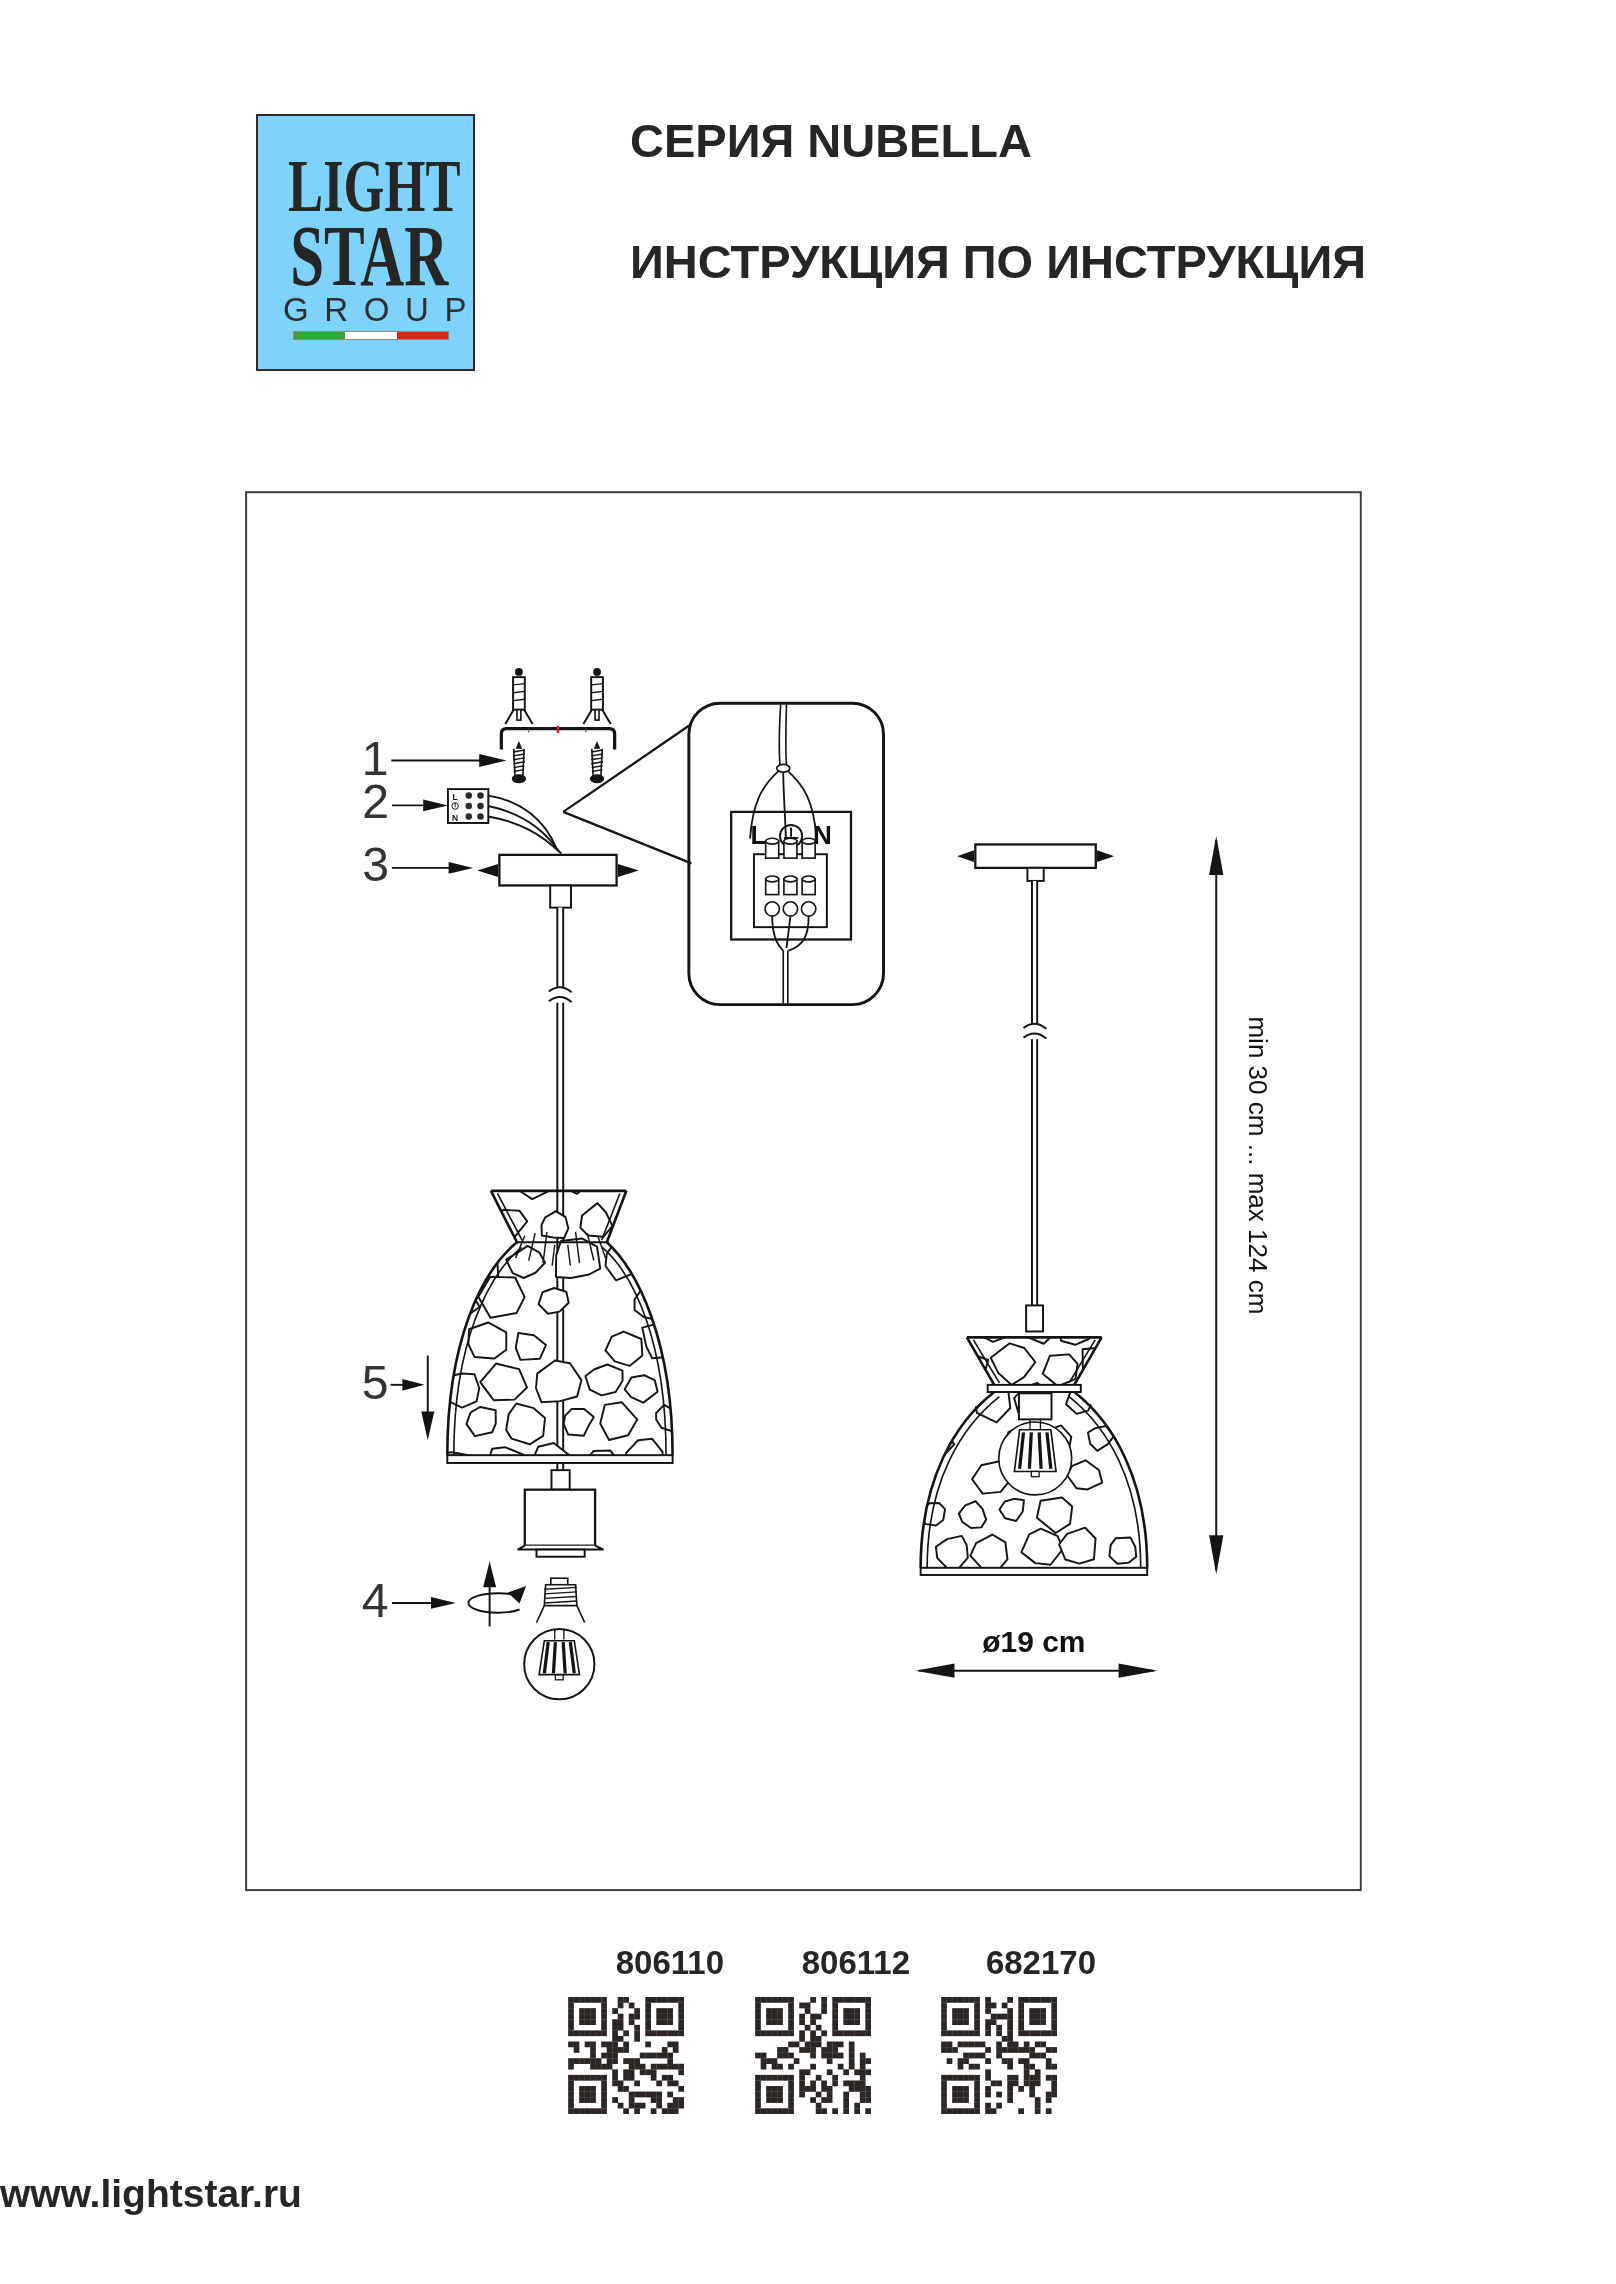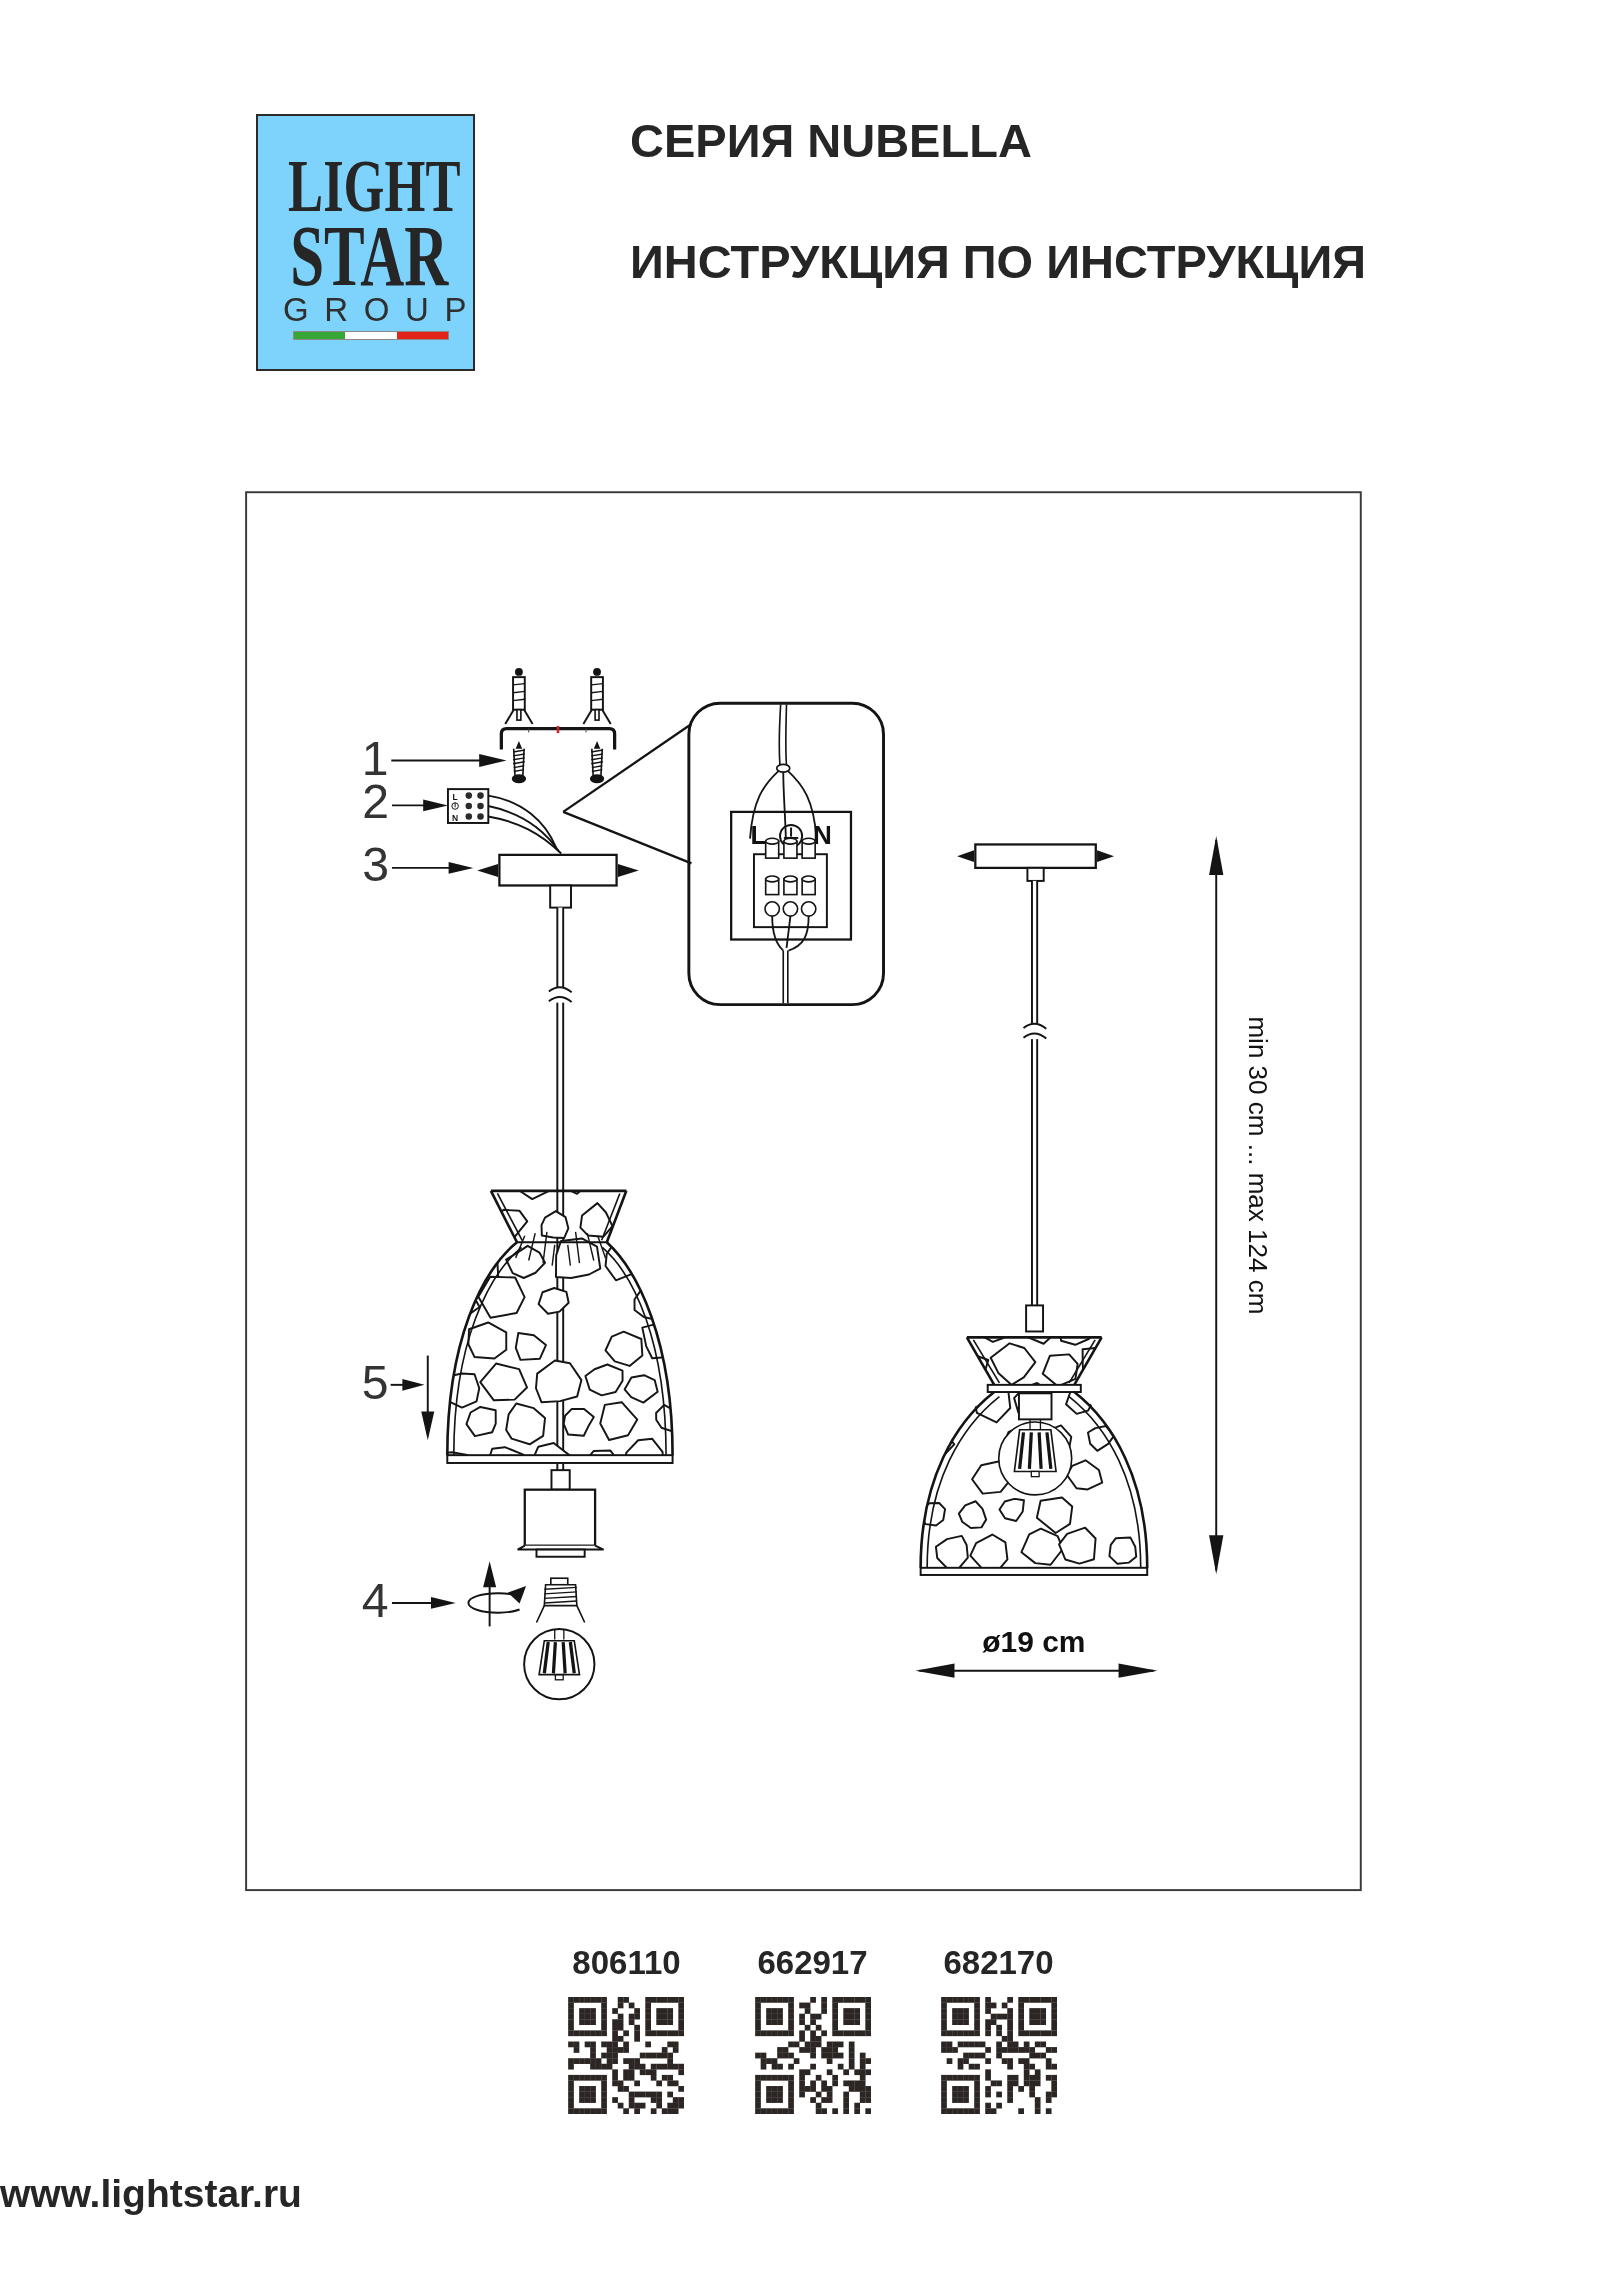--- a/index.html
+++ b/index.html
@@ -18,21 +18,21 @@
     font-size:33px;font-weight:400;letter-spacing:15.6px;padding-left:25px;color:#2f2f2f;line-height:1}
   .logo-flag{position:absolute;left:35px;top:215px;width:156px;height:8.5px;
     display:flex;border:0.7px solid #8a8a8a;box-sizing:border-box}
   .logo-flag span{flex:1}
   
   .title-block{position:absolute;right:250px;top:109px;text-align:left;
     font-weight:700;color:#262626}
   .title-line{font-size:47px;line-height:64px;white-space:nowrap}
   .title-gap{height:57px}
   
-  .qr-label{position:absolute;width:195px;text-align:center;top:1944px;
+  .qr-label{position:absolute;width:195px;text-align:right;top:1944px;
     font-size:33px;font-weight:700;color:#262626}
   .qr-code{position:absolute;top:1997px;width:116px;height:117px}
   .footer{position:absolute;left:0;right:0;top:2172px;text-align:left;
     font-size:39px;font-weight:700;color:#262626}
   svg text{font-family:"Liberation Sans",sans-serif}
   .stepnum{font-size:74px;font-weight:500;fill:#343434}
   .dimtext{font-size:40px;font-weight:500;fill:#111}
   .dimtext2{font-size:46px;font-weight:600;fill:#111}
   .termlabel{font-size:40px;font-weight:600;fill:#111}
   .tinylabel{font-size:13px;font-weight:700;fill:#111}
@@ -433,21 +433,21 @@
   </g>
   <g>
     <line x1="1412" y1="2566" x2="1772" y2="2566" stroke="#141414" stroke-width="3"></line>
     <polygon points="1406,2566 1466,2555 1466,2577" fill="#141414"></polygon>
     <polygon points="1778,2566 1718,2555 1718,2577" fill="#141414"></polygon>
     <text class="dimtext2" x="1588" y="2538" text-anchor="middle">ø19 cm</text>
   </g>
 </svg>
 
 <div class="qr-label" style="left:529px">806110</div>
-<div class="qr-label" style="left:715px">662917</div>
+<div class="qr-label" style="left:715px">806112</div>
 <div class="qr-label" style="left:901px">682170</div>
 <div class="qr-code" id="qr0" style="left:568px"><svg width="116" height="117" viewBox="0 0 178 180">
       <rect width="178" height="180" fill="#fff"></rect>
       <rect x="76.29" y="0.00" width="8.78" height="8.86" fill="#2b2623"></rect>
       <rect x="84.76" y="0.00" width="8.78" height="8.86" fill="#2b2623"></rect>
       <rect x="76.29" y="8.56" width="8.78" height="8.86" fill="#2b2623"></rect>
       <rect x="93.24" y="8.56" width="8.78" height="8.86" fill="#2b2623"></rect>
       <rect x="67.81" y="17.12" width="8.78" height="8.86" fill="#2b2623"></rect>
       <rect x="101.71" y="17.12" width="8.78" height="8.86" fill="#2b2623"></rect>
       <rect x="76.29" y="25.68" width="8.78" height="8.86" fill="#2b2623"></rect>

